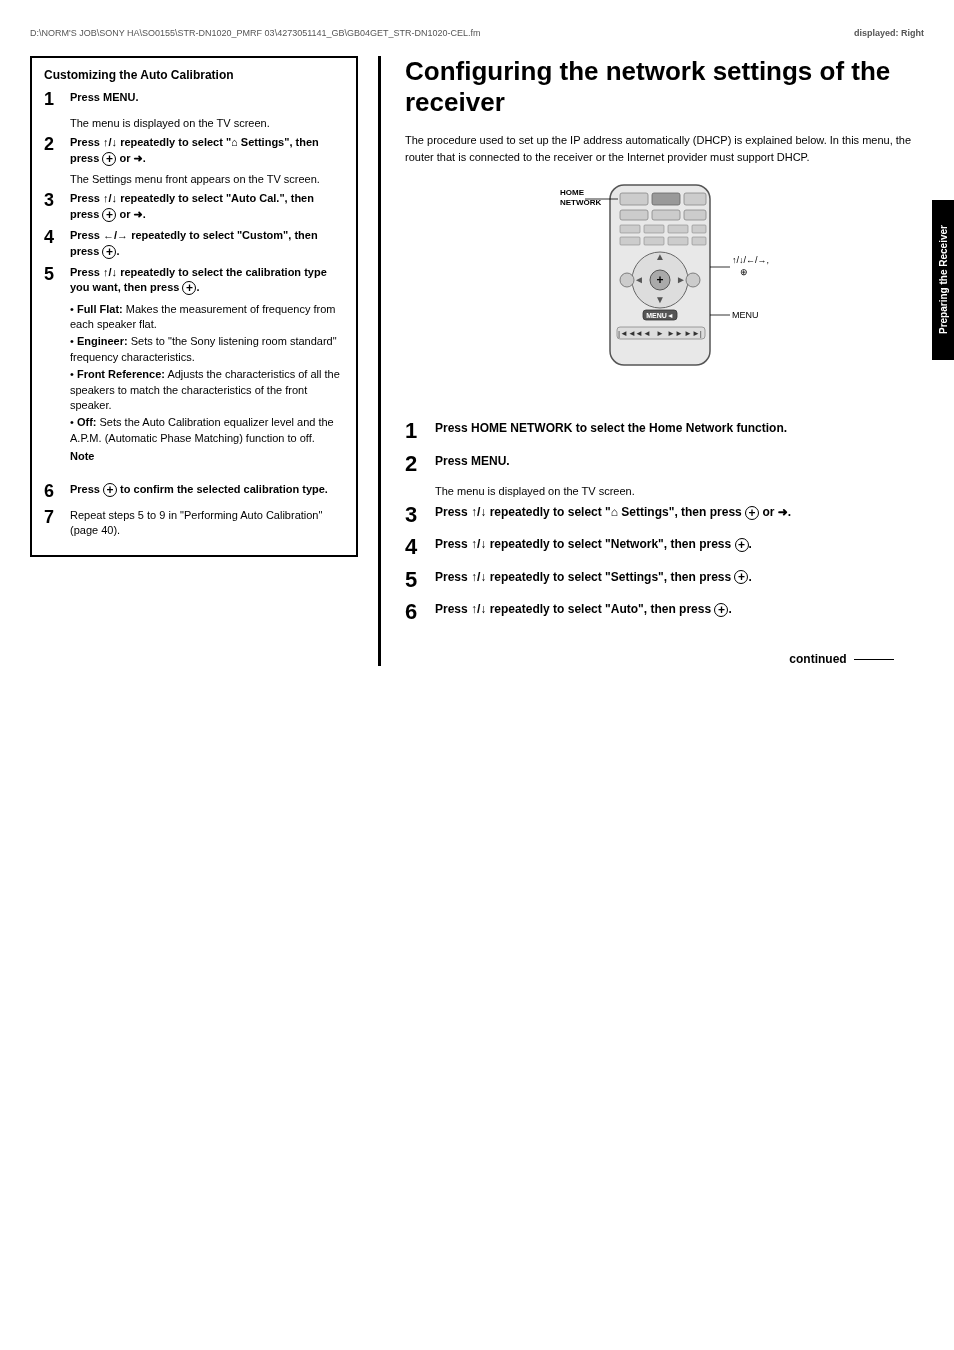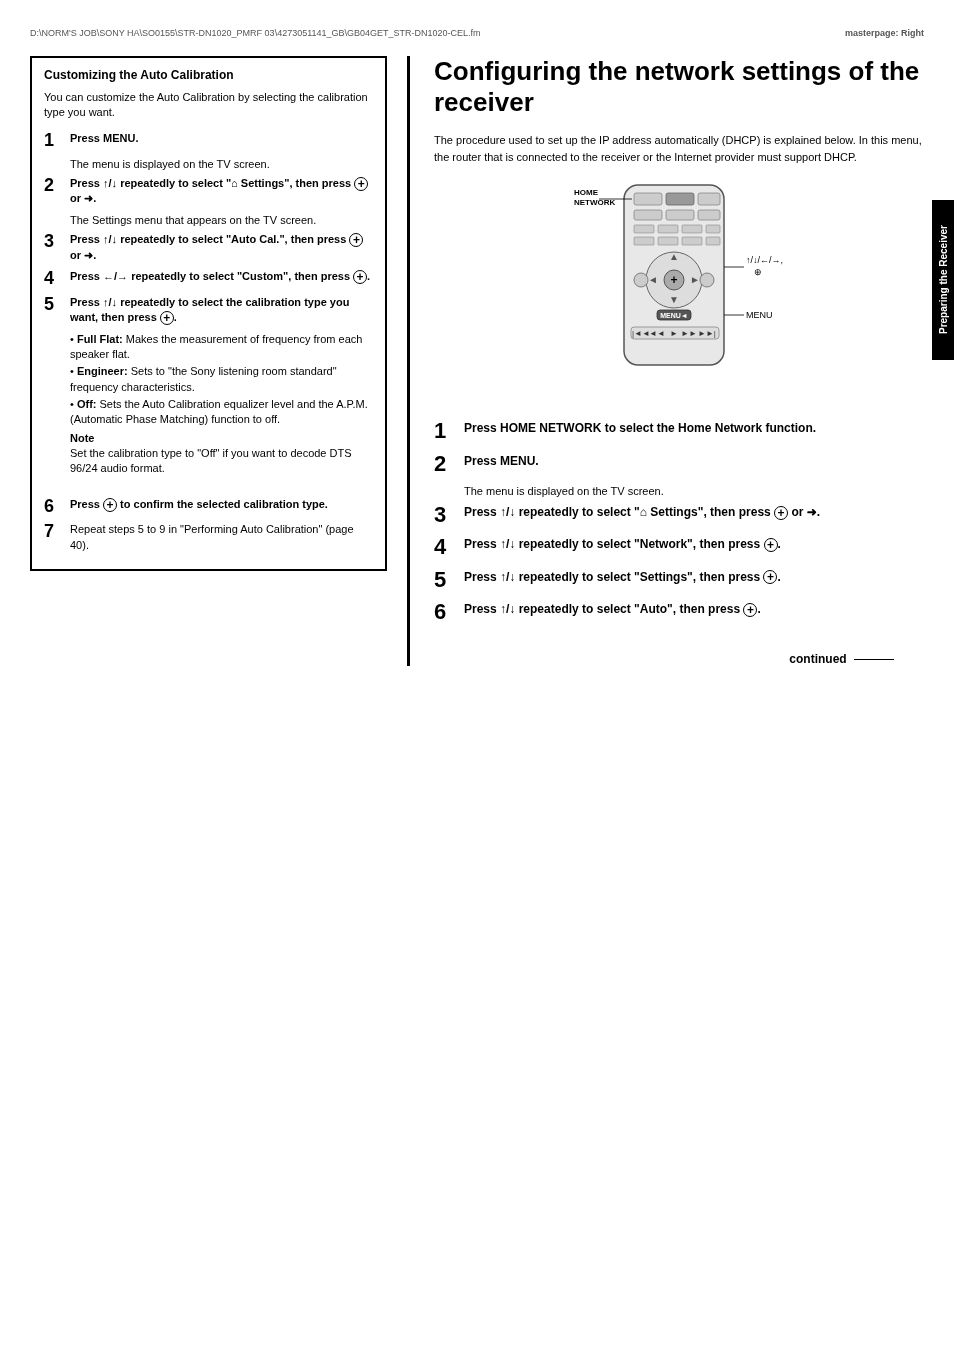--- a/index.html
+++ b/index.html
@@ -33,21 +33,21 @@
     .header-meta-right { font-size: 9px; color: #555; font-weight: bold; }
 
     
     .content-area {
       display: flex;
       padding: 10px 30px 0 30px;
     }
 
     
     .left-col {
-      width: 377px;
+      width: 348px;
       flex-shrink: 0;
       padding-right: 20px;
     }
 
     
     .right-col {
       flex: 1;
       padding-left: 16px;
       border-left: 3px solid #000;
     }
@@ -211,46 +211,45 @@
       vertical-align: middle;
     }
   </style>
 </head>
 <body>
 
 <div class="page-wrapper">
 
   <div class="header-meta">
     <span class="header-meta-left">D:\NORM'S JOB\SONY HA\SO0155\STR-DN1020_PMRF 03\4273051141_GB\GB04GET_STR-DN1020-CEL.fm</span>
-    <span class="header-meta-right">masterpage: Right</span>
+    <span class="header-meta-right">displayed: Right</span>
   </div>
 
   <div class="content-area">
 
     <div class="left-col">
 
       <div class="custom-box">
         <div class="custom-box-title">Customizing the Auto Calibration</div>
-        <div class="custom-box-desc">You can customize the Auto Calibration by selecting the calibration type you want.</div>
 
         <div class="step">
           <div class="step-num">1</div>
           <div class="step-content">
             <strong>Press MENU.</strong>
           </div>
         </div>
         <div class="step-sub">The menu is displayed on the TV screen.</div>
 
         <div class="step">
           <div class="step-num">2</div>
           <div class="step-content">
             <strong>Press ↑/↓ repeatedly to select "⌂ Settings", then press <span class="sym-circle-plus">+</span> or ➜.</strong>
           </div>
         </div>
-        <div class="step-sub">The Settings menu that appears on the TV screen.</div>
+        <div class="step-sub">The Settings menu front appears on the TV screen.</div>
 
         <div class="step">
           <div class="step-num">3</div>
           <div class="step-content">
             <strong>Press ↑/↓ repeatedly to select "Auto Cal.", then press <span class="sym-circle-plus">+</span> or ➜.</strong>
           </div>
         </div>
 
         <div class="step">
           <div class="step-num">4</div>
@@ -261,26 +260,26 @@
 
         <div class="step">
           <div class="step-num">5</div>
           <div class="step-content">
             <strong>Press ↑/↓ repeatedly to select the calibration type you want, then press <span class="sym-circle-plus">+</span>.</strong>
           </div>
         </div>
         <div class="step-sub">
           <p>• <strong>Full Flat:</strong> Makes the measurement of frequency from each speaker flat.</p>
           <p>• <strong>Engineer:</strong> Sets to "the Sony listening room standard" frequency characteristics.</p>
+          <p>• <strong>Front Reference:</strong> Adjusts the characteristics of all the speakers to match the characteristics of the front speaker.</p>
           <p>• <strong>Off:</strong> Sets the Auto Calibration equalizer level and the A.P.M. (Automatic Phase Matching) function to off.</p>
         </div>
 
         <div class="note-section">
           <div class="note-title">Note</div>
-          <div class="note-text">Set the calibration type to "Off" if you want to decode DTS 96/24 audio format.</div>
         </div>
 
         <div class="step">
           <div class="step-num">6</div>
           <div class="step-content">
             <strong>Press <span class="sym-circle-plus">+</span> to confirm the selected calibration type.</strong>
           </div>
         </div>
 
         <div class="step">

